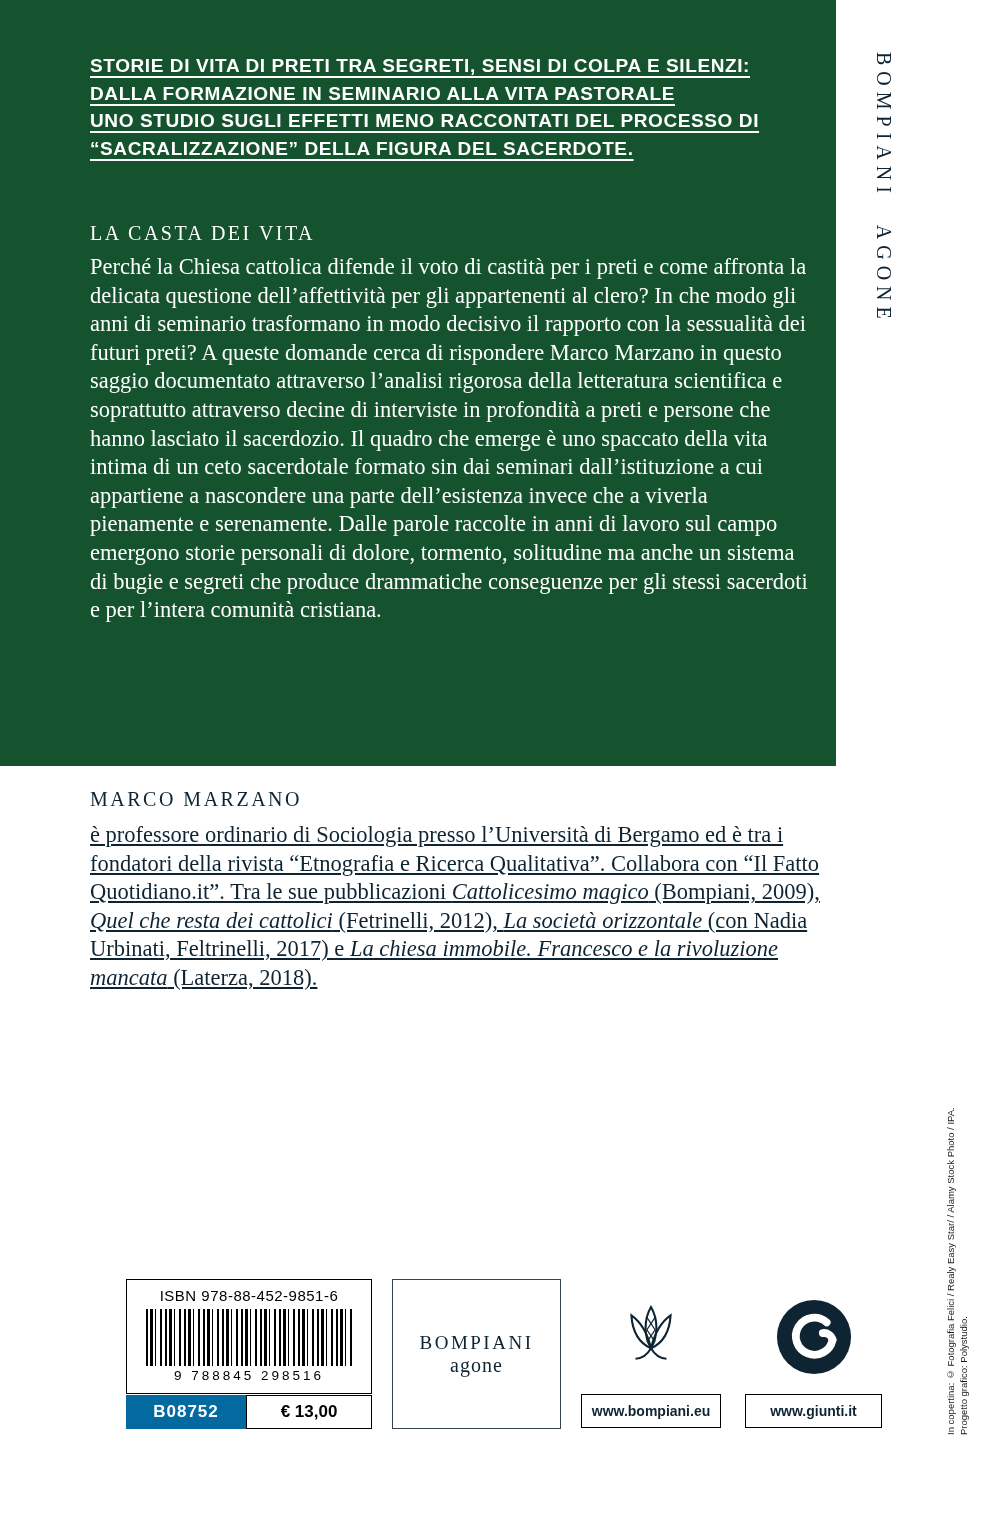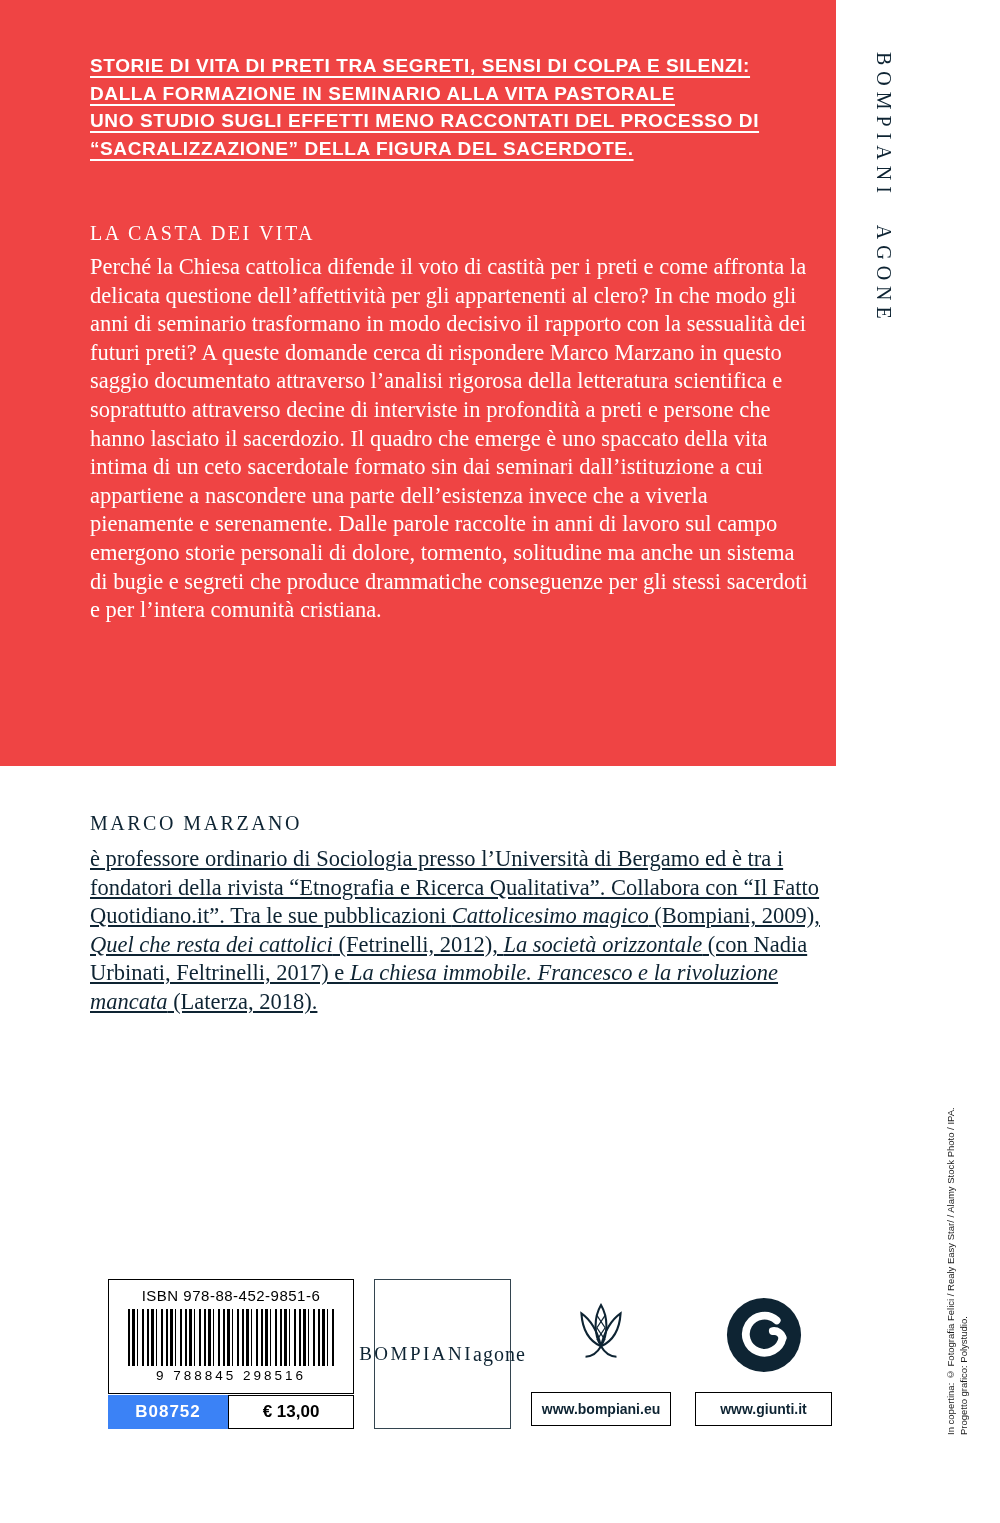--- a/index.html
+++ b/index.html
@@ -4,78 +4,78 @@
 <style>
   html,body { margin:0; padding:0; background:#ffffff; }
   .page {
     position:relative; width:1000px; height:1523px; background:#ffffff;
     overflow:hidden; font-family:"Liberation Serif", serif;
   }
 
   
   .navy-panel {
     position:absolute; left:0; top:0; width:836px; height:766px;
-    background:#ef4444; color:#ffffff; box-sizing:border-box;
+    background:#14532d; color:#ffffff; box-sizing:border-box;
     padding:52px 22px 0 90px;
   }
   .headline {
     font-family:"Liberation Sans", sans-serif; font-weight:bold;
     font-size:19px; line-height:27.5px; letter-spacing:0.6px;
   }
   .headline-line {
     text-decoration:underline; text-decoration-thickness:2px;
     text-underline-offset:4px;
   }
   .book-title { margin-top:60px; font-size:20px; letter-spacing:2.5px; }
   .synopsis { margin:8px 0 0 0; font-size:22.5px; line-height:28.6px; width:724px; }
 
   
   .spine {
     position:absolute; top:52px; left:872px; writing-mode:vertical-rl;
     font-size:20px; letter-spacing:6px; word-spacing:16px; color:#0e2433;
   }
 
   
-  .author { position:absolute; left:90px; top:812px; width:738px; color:#0e2433; }
+  .author { position:absolute; left:90px; top:788px; width:738px; color:#0e2433; }
   .author-name { font-size:20px; letter-spacing:2.5px; }
   .bio { margin:10px 0 0 0; font-size:22.5px; line-height:28.6px;text-decoration:underline; }
   .it { font-style:italic; }
 
   
-  .footer { position:absolute; left:72px; top:1279px; display:flex; align-items:flex-start;padding-left:36px; }
+  .footer { position:absolute; left:90px; top:1279px; display:flex; align-items:center;padding-left:36px; }
   .isbn-col { width:246px; margin-right:20px; }
   .isbn-box {
     box-sizing:border-box; border:1px solid #000; height:115px; background:#fff;
     text-align:center; padding-top:7px;
   }
   .isbn-label { font-family:"Liberation Sans", sans-serif; font-size:15px; letter-spacing:0.5px; color:#000; }
   .barcode {
     width:206px; height:57px; margin:5px auto 0;
     background:repeating-linear-gradient(90deg,
       #000 0 2px, #fff 2px 4px, #000 4px 7px, #fff 7px 9px,
       #000 9px 10px, #fff 10px 14px, #000 14px 16px, #fff 16px 19px);
   }
   .barcode-digits {
     font-family:"Liberation Sans", sans-serif; font-size:13.5px;
     letter-spacing:3px; color:#000; margin-top:2px;
   }
   .price-row { display:flex; height:34px; margin-top:1px; }
   .code-box {
-    width:120px; background:#3b82f6; color:#fff;
+    width:120px; background:#0369a1; color:#fff;
     font-family:"Liberation Sans", sans-serif; font-weight:bold; font-size:17px;
     display:flex; align-items:center; justify-content:center; letter-spacing:1px;
   }
   .price-box {
     box-sizing:border-box; width:126px; border:1px solid #000; color:#000;
     font-family:"Liberation Sans", sans-serif; font-weight:bold; font-size:17px;
     display:flex; align-items:center; justify-content:center;
   }
   .logo-box {
-    box-sizing:border-box; width:137px; height:150px; border:1px solid #33444f;
-    margin-right:20px; display:flex; align-items:center;
+    box-sizing:border-box; width:169px; height:150px; border:1px solid #33444f;
+    margin-right:20px; display:flex; flex-direction:column; align-items:center;
     justify-content:center; color:#0e2433;
   }
   .logo-bompiani { font-size:19px; letter-spacing:2.5px; }
   .logo-agone { font-size:20px; letter-spacing:1px; }
   .flower-col { width:140px; margin-right:24px; }
   .icon-area { height:112px; display:flex; align-items:center; justify-content:center; }
   .site-box {
     box-sizing:border-box; border:1px solid #000; height:34px; margin-top:1px;
     display:flex; align-items:center; justify-content:center;
     font-family:"Liberation Sans", sans-serif; font-weight:bold; font-size:14px; color:#0e2433;

